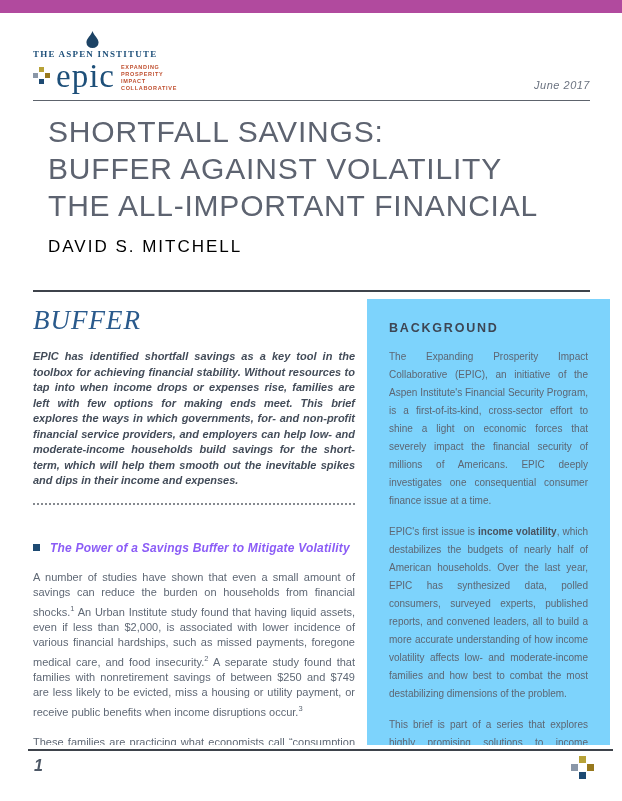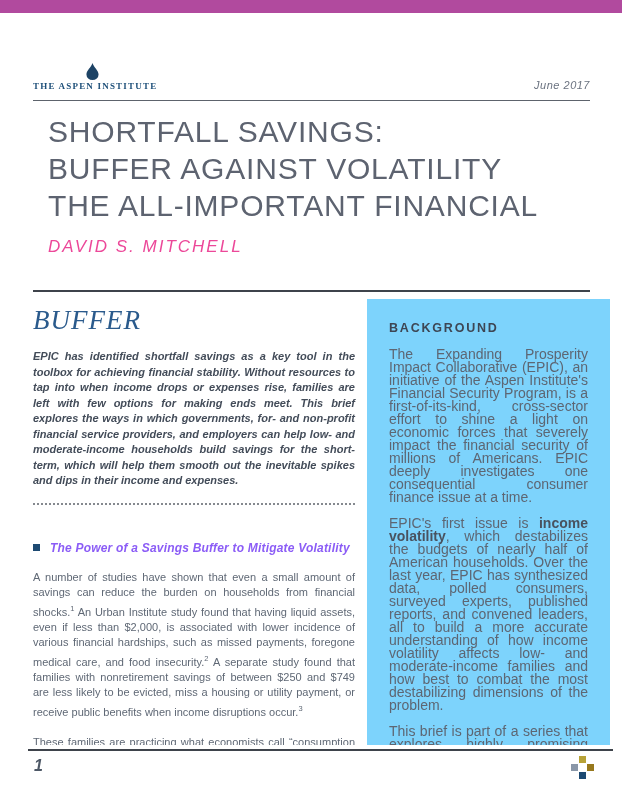--- a/index.html
+++ b/index.html
@@ -33,22 +33,22 @@
     color:#1d4f79; letter-spacing:1px; }
   .tagline { display:flex; flex-direction:column; gap:1px; padding-top:4px; }
   .tagline span { font-size:5.5px; font-weight:bold; letter-spacing:0.7px; color:#bf4e2e; }
   .date { font-style:italic; font-size:11px; color:#6b7380; letter-spacing:0.5px; }
 
   .header-rule { position:absolute; top:100px; left:33px; width:557px; border-top:1.5px solid #5d636c; }
 
   
   .title-block { position:absolute; top:113px; left:48px; width:560px; }
   .title-line { font-size:30px; line-height:37px; font-weight:300; letter-spacing:0.8px; color:#5d6370; }
-  .author { margin-top:13px; font-style:italic; font-size:17px; letter-spacing:2px;
-    color:#ec4899; font-weight:300; }
+  .author { margin-top:13px; font-size:17px; letter-spacing:2px;
+    color:#000000; font-weight:300; }
 
   .main-rule { position:absolute; top:290px; left:33px; width:557px; border-top:2px solid #3e434b; }
 
   
   .columns { position:absolute; top:291px; left:33px; width:577px; height:454px;
     display:flex; gap:12px; overflow:hidden; }
   .left-col { width:322px; flex:none; }
   .right-col { flex:1; background:#7dd3fc; margin-top:8px; height:446px;
     padding:22px 22px 14px 22px; overflow:hidden; }
 
@@ -57,21 +57,21 @@
   .summary-body { margin-top:13px; font-size:11px; line-height:15.5px; font-weight:bold;
     font-style:italic; color:#434c59; text-align:justify; }
   .dotted-sep { margin-top:14px; border-top:2px dotted #85898f; }
   .section-heading { margin-top:36px; display:flex; gap:10px; align-items:center;
     color:#8b5cf6; font-weight:bold; font-style:italic; font-size:12px; letter-spacing:0.2px; }
   .bullet { width:7px; height:7px; background:#1d4a72; flex:none; }
   .body-para { margin-top:15px; font-size:11px; line-height:15.5px; color:#5f6875; text-align:justify; }
   .body-para sup { font-size:7.5px; }
 
   .bg-heading { font-size:12.5px; font-weight:bold; letter-spacing:1.8px; color:#3d4654; }
-  .bg-para { margin-top:13px; font-size:14px; line-height:13px; color:#5d6673; text-align:justify; }
+  .bg-para { margin-top:13px; font-size:10px; line-height:18px; color:#5d6673; text-align:justify; }
   .bg-para b { color:#49525f; }
 
   
   .footer-rule { position:absolute; top:749px; left:28px; width:585px; border-top:2px solid #3e434b; }
   .page-num { position:absolute; top:757px; left:34px; font-style:italic; font-size:16px;
     font-weight:bold; color:#4d5866; }
   .footer-mark { position:absolute; top:756px; right:28px; }
 </style>
 </head>
 <body>
@@ -79,20 +79,35 @@
 <div class="topbar"></div>
 
 <div class="header-row">
   <div class="logo">
     <div class="leaf-row">
       <svg width="15" height="17" viewBox="0 0 24 28">
         <path d="M12 0 C10 7 2 12 2 19 a10 9 0 0 0 20 0 C22 12 14 7 12 0 Z" fill="#1d4365"></path>
       </svg>
     </div>
     <div class="institute">THE ASPEN INSTITUTE</div>
+    <div class="epic-row">
+      <div class="mark">
+        <div class="c gold"></div>
+          <div class="c slate"></div>
+          <div class="c dgold"></div>
+          <div class="c navy"></div>
+      </div>
+      <div class="epic-word">epic</div>
+      <div class="tagline">
+        <span>EXPANDING</span>
+        <span>PROSPERITY</span>
+        <span>IMPACT</span>
+        <span>COLLABORATIVE</span>
+      </div>
+    </div>
   </div>
   <div class="date">June 2017</div>
 </div>
 
 <div class="header-rule"></div>
 
 <div class="title-block">
   <div class="title-line">SHORTFALL SAVINGS:</div>
   <div class="title-line">BUFFER AGAINST VOLATILITY</div>
   <div class="title-line">THE ALL-IMPORTANT FINANCIAL</div>

